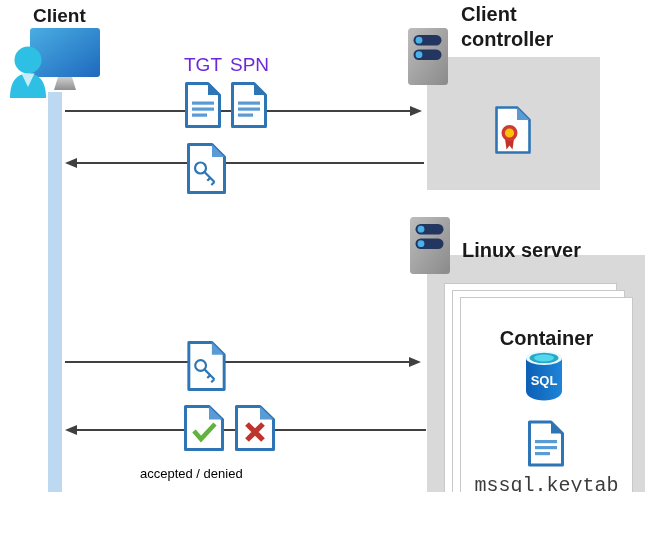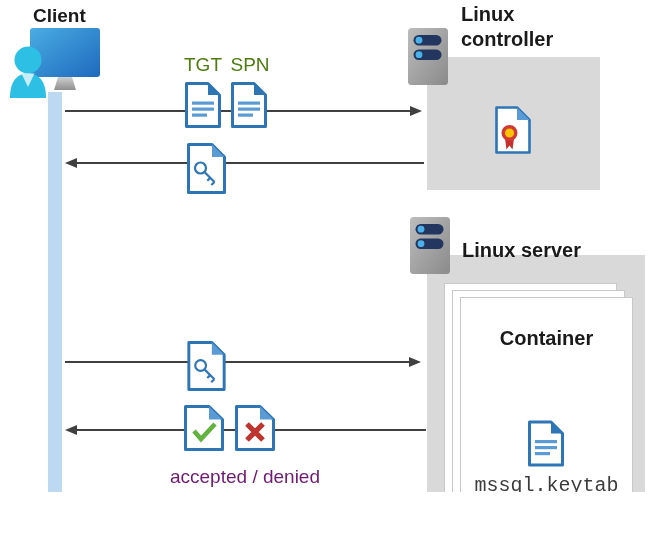--- a/index.html
+++ b/index.html
@@ -3,22 +3,22 @@
 <meta charset="utf-8">
 <style>
   html,body{margin:0;padding:0;background:#ffffff;}
   .canvas{
     position:relative;width:660px;height:492px;overflow:hidden;
     font-family:"Liberation Sans","DejaVu Sans",sans-serif;
     background:#ffffff;
   }
   .abs{position:absolute;}
   .title{font-weight:700;font-size:20px;color:#1a1a1a;line-height:25px;}
-  .small-label{font-size:19px;color:#4d7c0f;text-align:center;}
-  .muted-label{font-size:19px;color:#701a75;text-align:right;}
+  .small-label{font-size:19px;color:#6d28d9;text-align:left;}
+  .muted-label{font-size:13px;color:#000000;text-align:left;}
   .file-label{font-size:20px;color:#3c3c3c;text-align:center;font-family:Liberation Mono, monospace;}
   .graybox{background:var(--box-gray,#d9d9d9);}
   .lifeline{background:var(--lifeline-blue,#bdd8f1);}
   .card{background:#ffffff;border:1.5px solid #c8c8c8;box-sizing:border-box;}
   .arrow-line{height:2px;background:var(--arrow-gray,#404040);}
   .arrow-head-right{width:0;height:0;border-top:5px solid transparent;border-bottom:5px solid transparent;border-left:12px solid var(--arrow-gray,#404040);}
   .arrow-head-left{width:0;height:0;border-top:5px solid transparent;border-bottom:5px solid transparent;border-right:12px solid var(--arrow-gray,#404040);}
   svg{display:block;}
 </style>
 </head>
@@ -49,21 +49,21 @@
       <g>
         <circle cx="20" cy="34" r="13.5" fill="#2ebfe4"></circle>
         <path d="M2,72 C2,54 10,47.5 20,47.5 C30,47.5 38,54 38,72 Z" fill="#2ebfe4"></path>
         <polygon points="13.5,47.5 26.5,47.5 20,61" fill="#c7eef8"></polygon>
       </g>
     </svg>
   </div>
 
   <div class="abs graybox" style="left:427px;top:57px;width:173px;height:133px;"></div>
 
-  <div class="abs title" style="left:461px;top:2px;width:118px;">Linux controller</div>
+  <div class="abs title" style="left:461px;top:2px;width:118px;">Client controller</div>
 
   <div class="abs" style="left:408px;top:28px;">
     <svg width="40" height="57" viewBox="0 0 40 57">
       <defs>
         <linearGradient id="srv1" x1="0" y1="0" x2="1" y2="1">
           <stop offset="0" stop-color="#bdbdbd"></stop>
             <stop offset="1" stop-color="#8a8a8a"></stop>
         </linearGradient>
       </defs>
       <rect x="0" y="0" width="40" height="57" rx="3.5" fill="url(#srv1)"></rect>
@@ -102,20 +102,35 @@
       <circle cx="11" cy="26.7" r="3.4" style="fill:var(--server-dot-blue,#4AB2E8)"></circle>
     </svg>
   </div>
 
   <div class="abs card" style="left:444px;top:283px;width:173px;height:227px;"></div>
   <div class="abs card" style="left:452px;top:290px;width:173px;height:227px;"></div>
   <div class="abs card" style="left:460px;top:297px;width:173px;height:228px;"></div>
 
   <div class="abs title" style="left:460px;top:310px;width:173px;text-align:center;margin-top:16px;">Container</div>
 
+  <div class="abs" style="left:524px;top:349px;">
+    <svg width="40" height="52" viewBox="0 0 40 52">
+      <defs>
+        <linearGradient id="sqlg" x1="0" y1="0" x2="1" y2="0">
+          <stop offset="0" style="stop-color:var(--sql-dark-blue,#0C5FB4)"></stop>
+          <stop offset="1" style="stop-color:var(--sql-light-blue,#1E84D8)"></stop>
+        </linearGradient>
+      </defs>
+      <path d="M2,9 V42 C2,47.5 10,51.5 20,51.5 C30,51.5 38,47.5 38,42 V9 Z" fill="url(#sqlg)"></path>
+      <ellipse cx="20" cy="9" rx="18" ry="7" fill="#e8fafd"></ellipse>
+      <ellipse cx="20" cy="9" rx="14.5" ry="5.2" fill="#29a8c8"></ellipse>
+      <ellipse cx="20" cy="9" rx="10" ry="3.4" style="fill:var(--sql-cyan,#53D7EC)"></ellipse>
+      <text x="20" y="36" text-anchor="middle" font-size="13" font-weight="bold" font-family="Liberation Sans, sans-serif" fill="#ffffff">SQL</text>
+    </svg>
+  </div>
 
   <div class="abs" style="left:527px;top:419px;">
     <svg width="38" height="49" viewBox="0 0 38 48">
       <path d="M2.5,2.5 H24 L35.5,14 V45.5 H2.5 Z" fill="#ffffff" style="stroke:var(--doc-blue,#2E75B6)" stroke-width="3" stroke-linejoin="round"></path>
       <path d="M24,2.5 V14 H35.5 Z" style="fill:var(--doc-blue,#2E75B6)"></path>
       <rect x="8" y="20.5" width="22" height="3.2" style="fill:var(--doc-line-blue,#5B9BD5)"></rect>
       <rect x="8" y="26.5" width="22" height="3.2" style="fill:var(--doc-line-blue,#5B9BD5)"></rect>
       <rect x="8" y="32.5" width="15" height="3.2" style="fill:var(--doc-line-blue,#5B9BD5)"></rect>
     </svg>
   </div>

